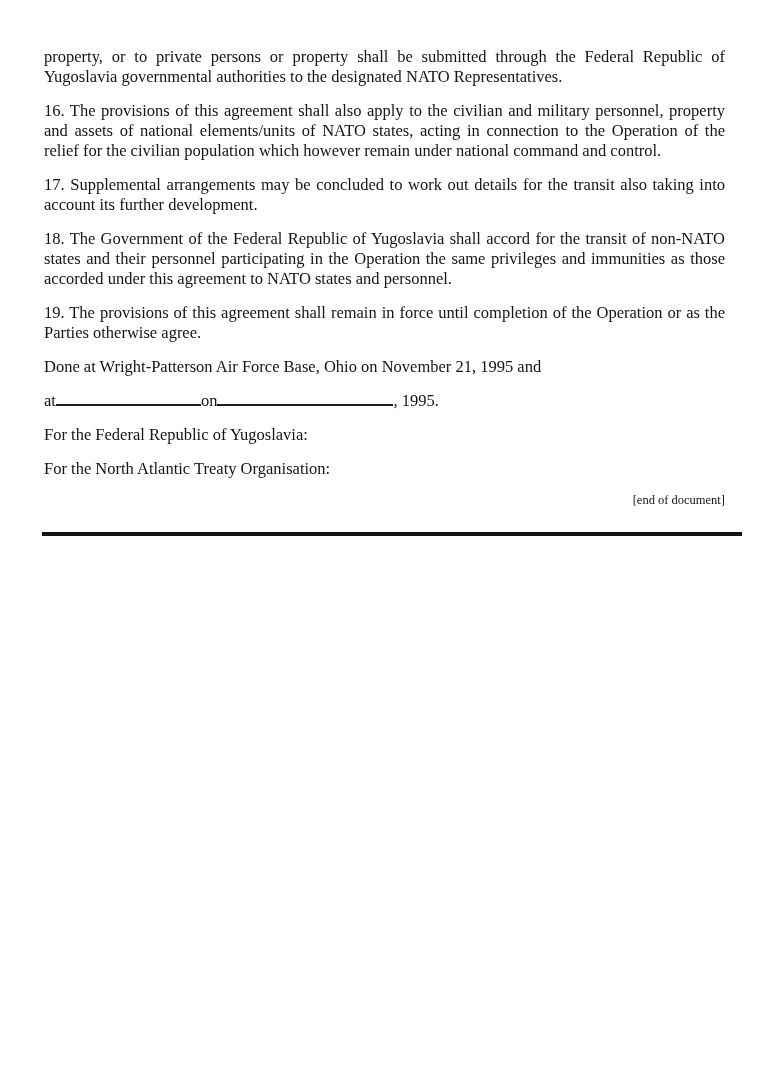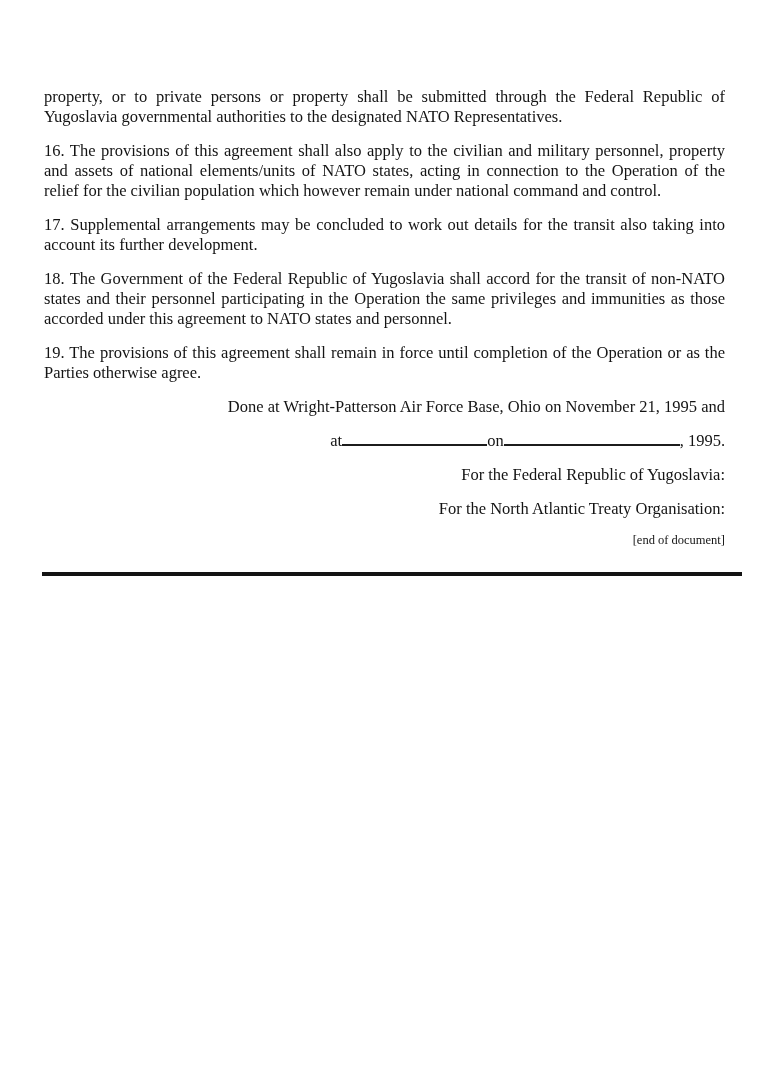--- a/index.html
+++ b/index.html
@@ -12,36 +12,35 @@
     height: 1078px;
     font-family: "Liberation Serif", serif;
     color: #141414;
   }
   .page {
     position: relative;
     width: 758px;
     height: 798px;
     background: #ffffff;
     overflow: hidden;
-    margin-top: 40px;
   }
   .content {
     position: absolute;
     left: 44px;
     top: 47px;
     width: 681px;
     font-size: 16.5px;
     line-height: 20px;
     text-align: justify;
   }
   .content p {
     margin: 0 0 14px 0;
   }
   .done-line, .exec-line, .sig-line {
-    text-align: right;
+    text-align: left;
   }
   .exec-blank {
     display: inline-block;
     border-bottom: 2px solid #1c1c1c;
     height: 1px;
   }
   .blank-place { width: 145px; }
   .blank-date  { width: 176px; }
   .end-marker {
     font-size: 12.5px;

